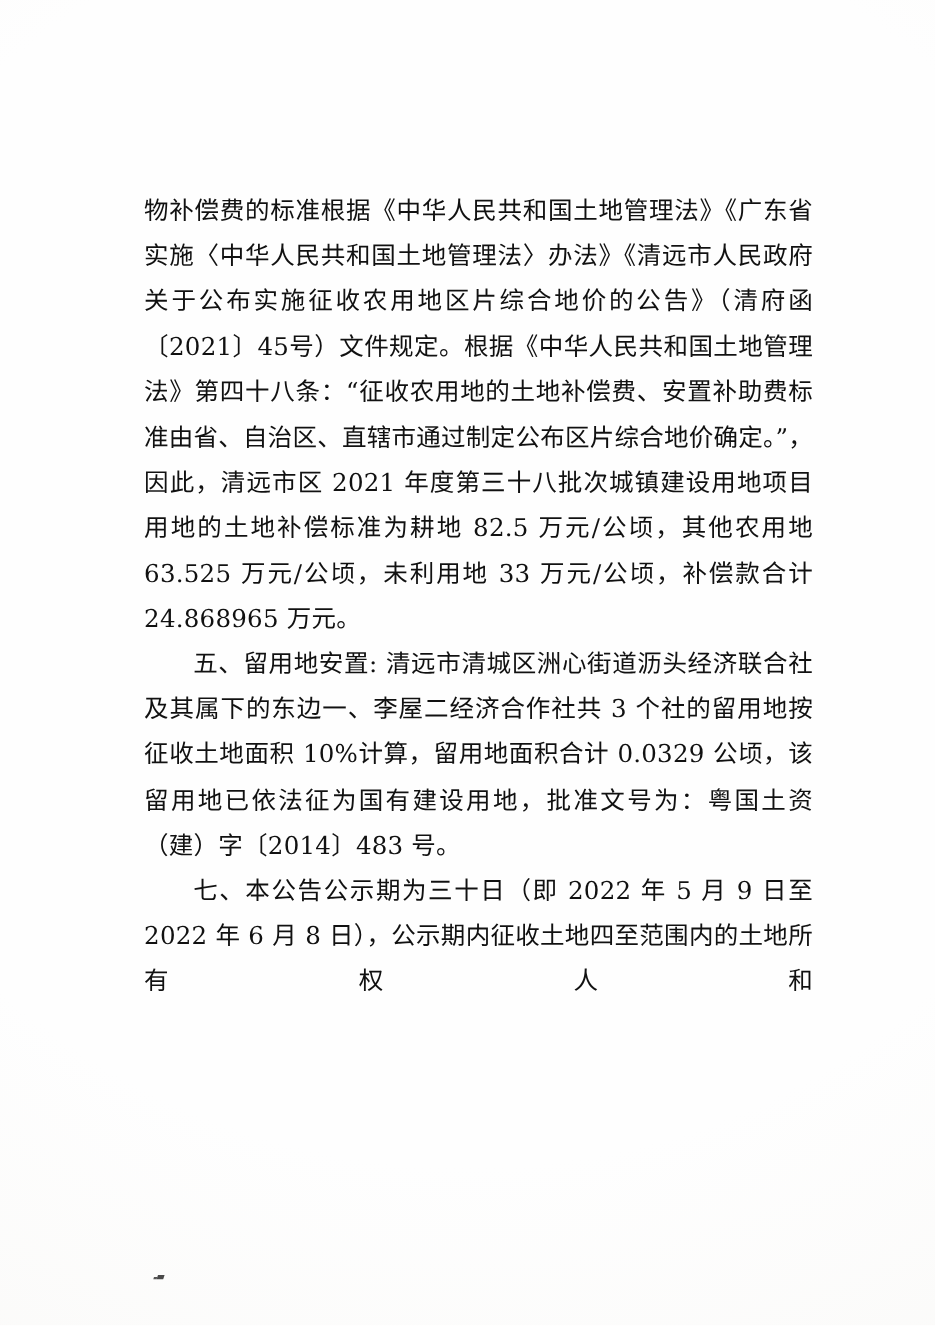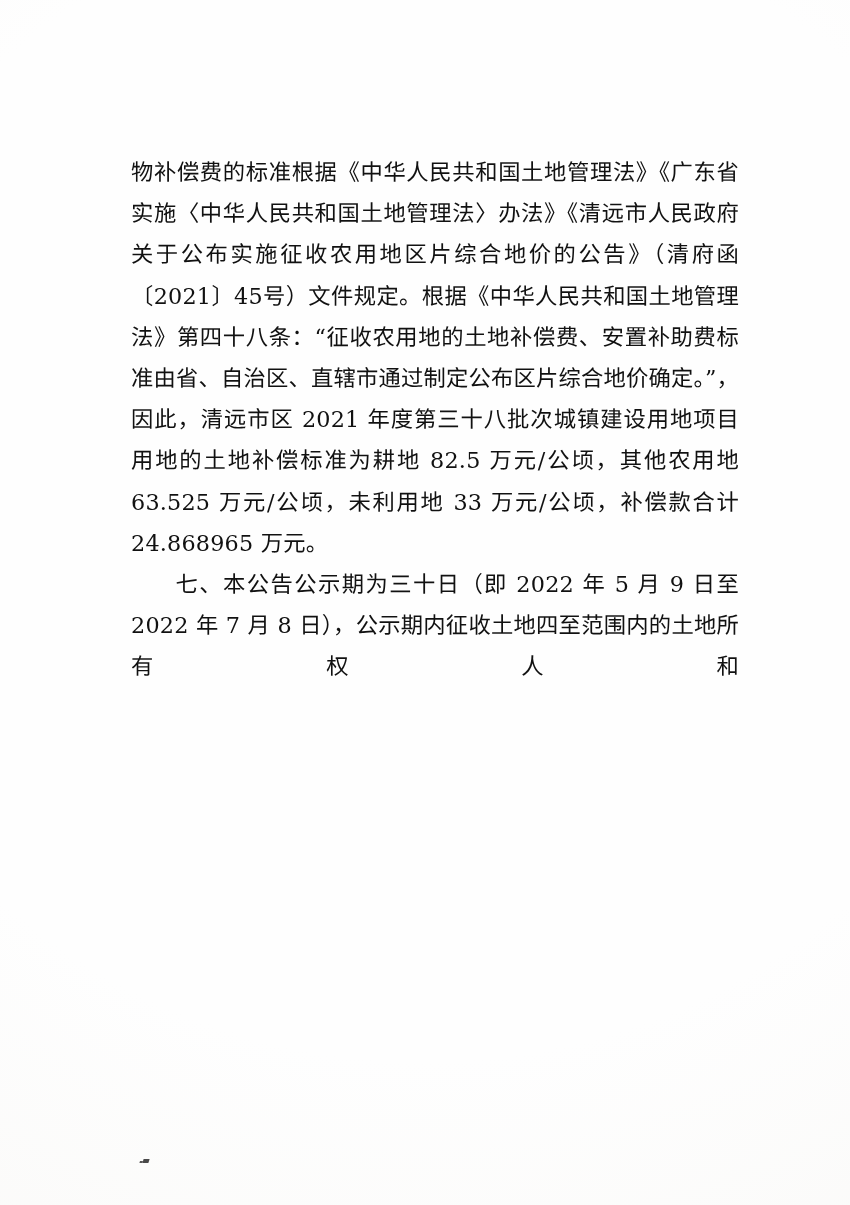--- a/index.html
+++ b/index.html
@@ -28,21 +28,21 @@
     position: absolute;
     inset: 0;
     background:
       radial-gradient(ellipse 120% 80% at 50% 40%, rgba(255,255,255,0) 60%, rgba(246,245,242,0.55) 100%);
     pointer-events: none;
   }
 
   .text-block {
     position: absolute;
     left: 131px;
-    top: 152px;
+    top: 172px;
     width: 608px;
   }
 
   p.para {
     margin: 0;
     padding: 0;
     font-size: 22.3px;
     line-height: 41.2px;
     text-align: justify;
     text-justify: inter-ideograph;
@@ -89,20 +89,21 @@
 </head>
 <body>
 
 <div class="page">
   <div class="paper-tint"></div>
 
   <div class="text-block">
 
     <p class="para no-stretch">物补偿费的标准根据《中华人民共和国土地管理法》《广东省实施〈中华人民共和国土地管理法〉办法》《清远市人民政府关于公布实施征收农用地区片综合地价的公告》（清府函〔2021〕45号）文件规定。根据《中华人民共和国土地管理法》第四十八条：“征收农用地的土地补偿费、安置补助费标准由省、自治区、直辖市通过制定公布区片综合地价确定。”，因此，清远市区 2021 年度第三十八批次城镇建设用地项目用地的土地补偿标准为耕地 82.5 万元/公顷，其他农用地 63.525 万元/公顷，未利用地 33 万元/公顷，补偿款合计 24.868965 万元。</p>
 
+    <p class="para indent no-stretch">五、留用地安置: 清远市清城区洲心街道沥头经济联合社及其属下的东边一、李屋二经济合作社共 3 个社的留用地按征收土地面积 10%计算，留用地面积合计 0.0329 公顷，该留用地已依法征为国有建设用地，批准文号为：粤国土资（建）字〔2014〕483 号。</p>
 
 
-    <p class="para indent">七、本公告公示期为三十日（即 2022 年 5 月 9 日至 2022 年 7 月 8 日），公示期内征收土地四至范围内的土地所有权人和</p>
+    <p class="para indent">七、本公告公示期为三十日（即 2022 年 5 月 9 日至 2022 年 6 月 8 日），公示期内征收土地四至范围内的土地所有权人和</p>
 
   </div>
 
   <div class="scan-mark"></div>
 </div>
 
 </body></html>

